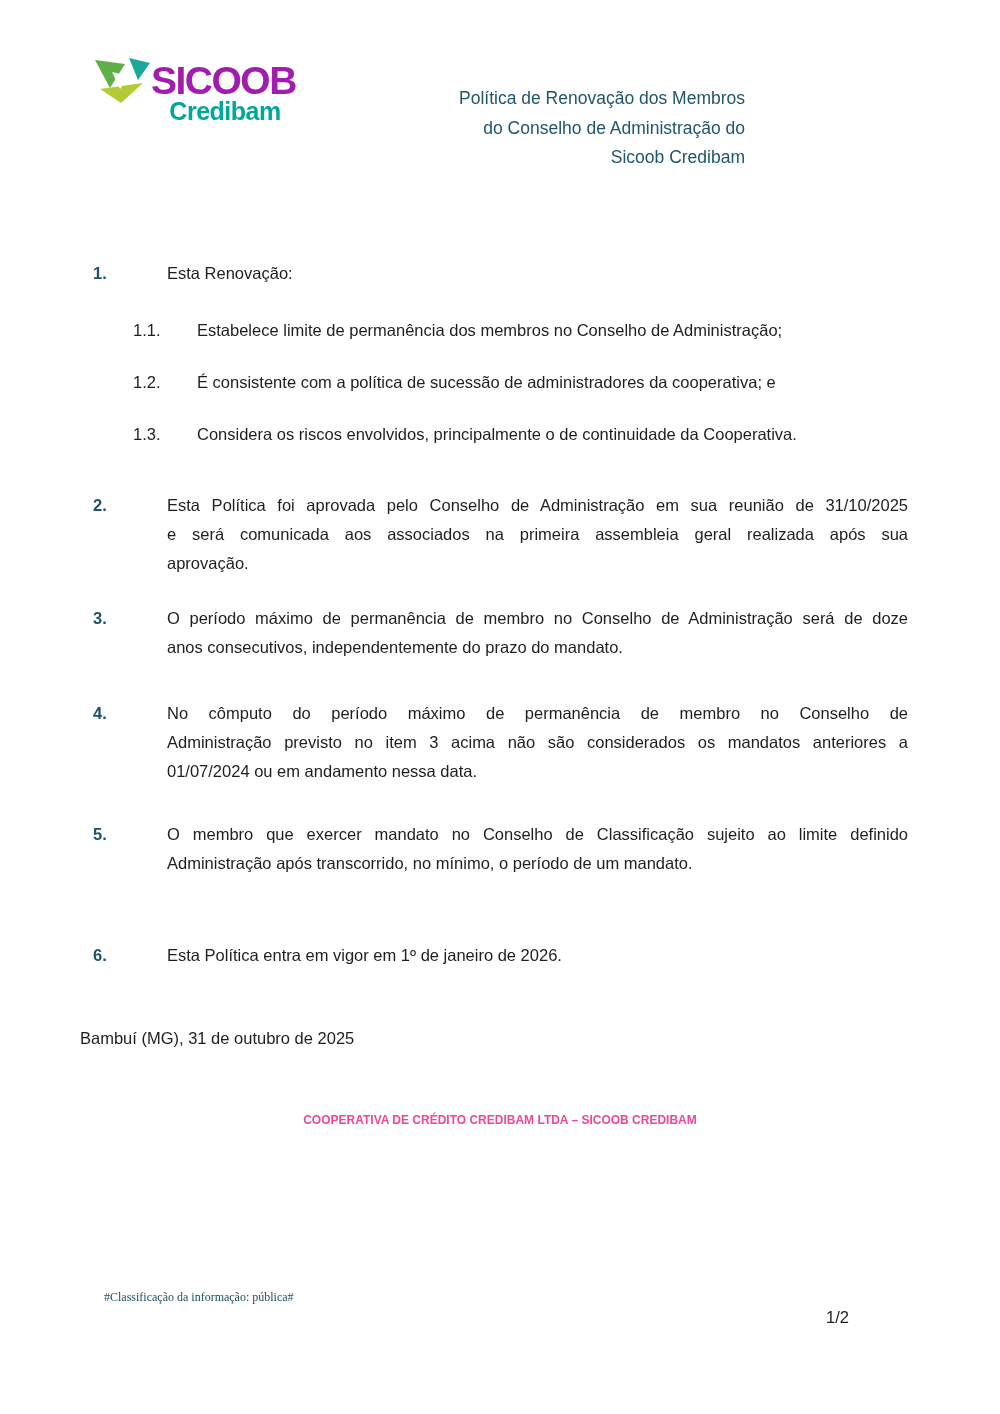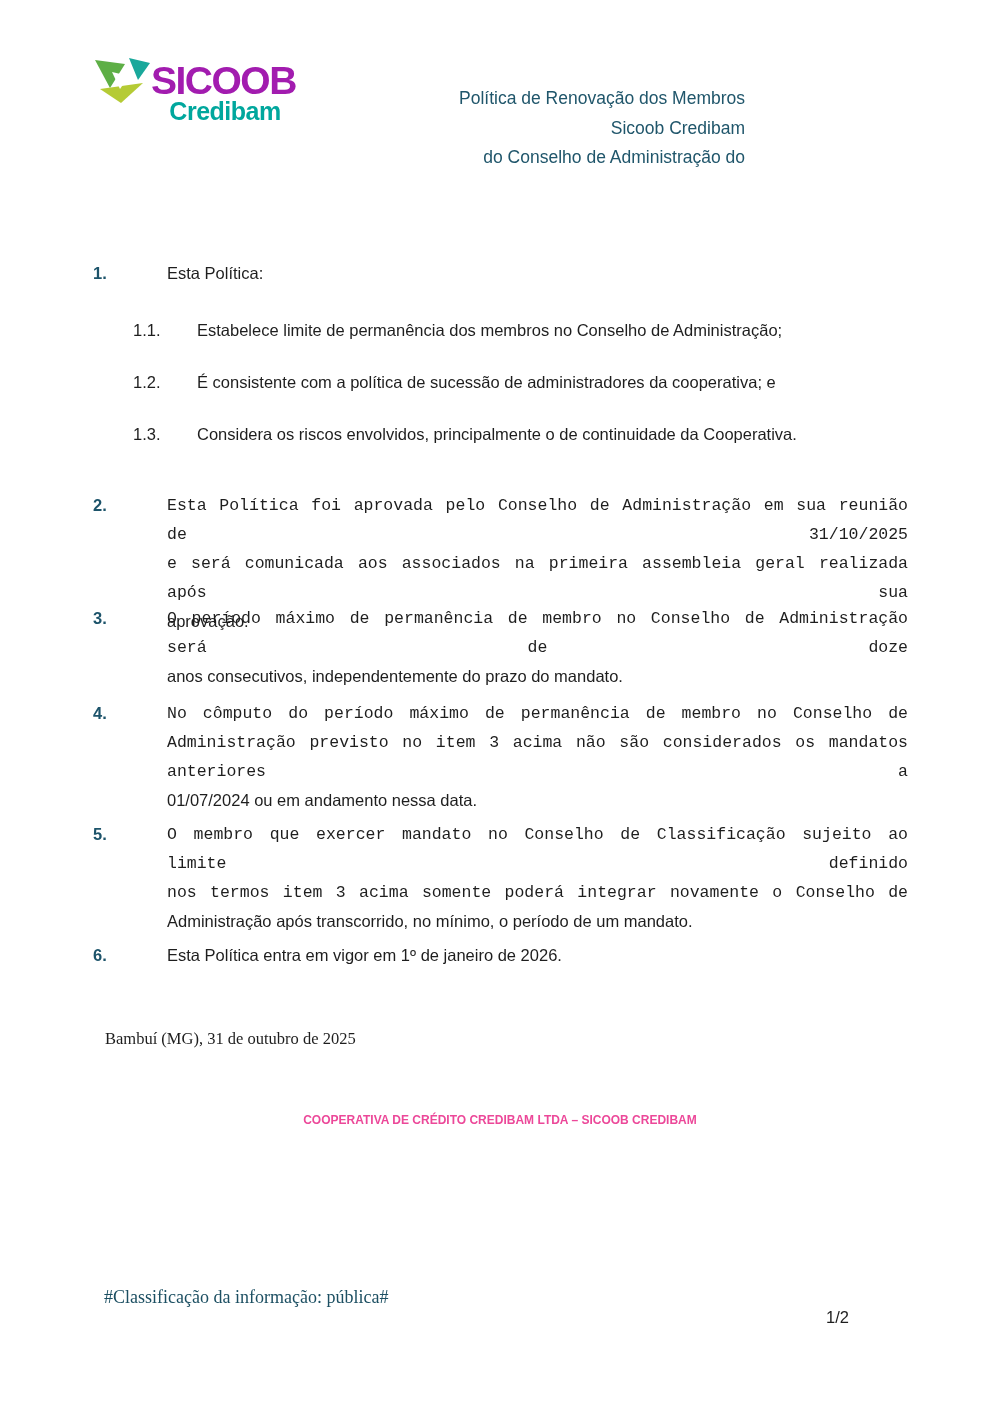--- a/index.html
+++ b/index.html
@@ -41,39 +41,39 @@
   }
   .item > .body { margin-left:74px; }
 
   .subitem {
     position:absolute; left:133px; width:782px;
     font-size:16.5px; line-height:29px; color:#1e1e1e;
   }
   .subitem > .num { position:absolute; left:0; top:0; color:#1e1e1e; }
   .subitem > .body { margin-left:64px; }
 
-  .jl { text-align:justify; text-align-last:justify;font-family:Liberation Mono, monospace; }
+  .jl { text-align:justify; text-align-last:justify; }
   .ll { text-align:left; }
 
   
   .place-date {
-    position:absolute; left:105px; top:1024px; width:815px;
-    font-size:16.5px; line-height:29px; color:#1e1e1e;font-family:Liberation Serif, serif;
+    position:absolute; left:80px; top:1024px; width:815px;
+    font-size:16.5px; line-height:29px; color:#1e1e1e;
   }
   .company-line {
     position:absolute; left:92px; top:1106px; width:816px;
     text-align:center; font-weight:bold; font-size:12px;
     line-height:29px; color:#ec4899;
   }
 
   
   .classification {
     position:absolute; left:104px; top:1287px;
     font-family:"Liberation Serif","DejaVu Serif",serif;
-    font-size:18px; color:#1c4f62; line-height:20px;
+    font-size:12px; color:#1c4f62; line-height:20px;
   }
   .page-number {
     position:absolute; left:826px; top:1307px;
     font-size:16.5px; color:#1e1e1e; line-height:20px;
   }
 </style>
 </head>
 <body>
 
 <div class="page">
@@ -82,27 +82,27 @@
     <polygon points="0,2 30,6 15,30" fill="#5eaf46"></polygon>
     <polygon points="34,0 55,5 43,22" fill="#19a89b"></polygon>
     <polygon points="5,31 48,25 26,45" fill="#b5cb35"></polygon>
     <polygon points="17,14 34,18 25,31" fill="#ffffff"></polygon>
   </svg>
   <div class="brand">SICOOB</div>
   <div class="subbrand">Credibam</div>
 
   <div class="doc-title">
     <div>Política de Renovação dos Membros</div>
+    <div>do Conselho de Administração do</div>
     <div>Sicoob Credibam</div>
-    <div>do Conselho de Administração do</div>
   </div>
 
   <div class="item" style="top:259px">
     <span class="num">1.</span>
-    <div class="body ll">Esta Política:</div>
+    <div class="body ll">Esta Renovação:</div>
   </div>
 
   <div class="subitem" style="top:316px">
     <span class="num">1.1.</span>
     <div class="body ll">Estabelece limite de permanência dos membros no Conselho de Administração;</div>
   </div>
   <div class="subitem" style="top:368px">
     <span class="num">1.2.</span>
     <div class="body ll">É consistente com a política de sucessão de administradores da cooperativa; e</div>
   </div>
@@ -134,21 +134,20 @@
       <div class="jl">No cômputo do período máximo de permanência de membro no Conselho de</div>
       <div class="jl">Administração previsto no item 3 acima não são considerados os mandatos anteriores a</div>
       <div class="ll">01/07/2024 ou em andamento nessa data.</div>
     </div>
   </div>
 
   <div class="item" style="top:820px">
     <span class="num">5.</span>
     <div class="body">
       <div class="jl">O membro que exercer mandato no Conselho de Classificação sujeito ao limite definido</div>
-      <div class="jl">nos termos item 3 acima somente poderá integrar novamente o Conselho de</div>
       <div class="ll">Administração após transcorrido, no mínimo, o período de um mandato.</div>
     </div>
   </div>
 
   <div class="item" style="top:941px">
     <span class="num">6.</span>
     <div class="body ll">Esta Política entra em vigor em 1º de janeiro de 2026.</div>
   </div>
 
   <div class="place-date">Bambuí (MG), 31 de outubro de 2025</div>

